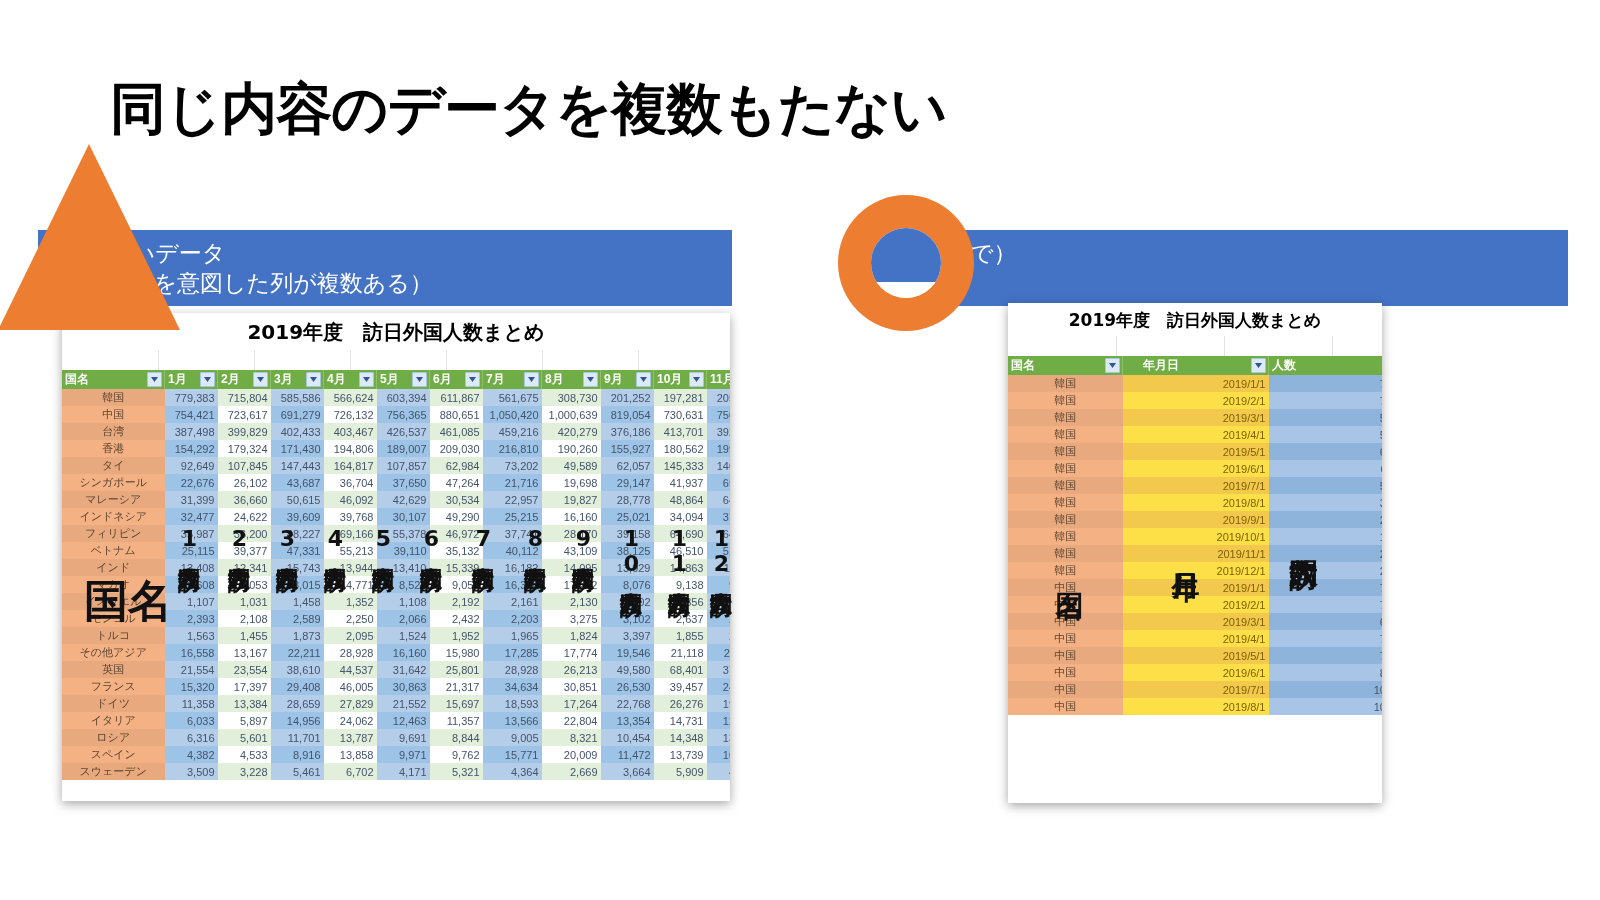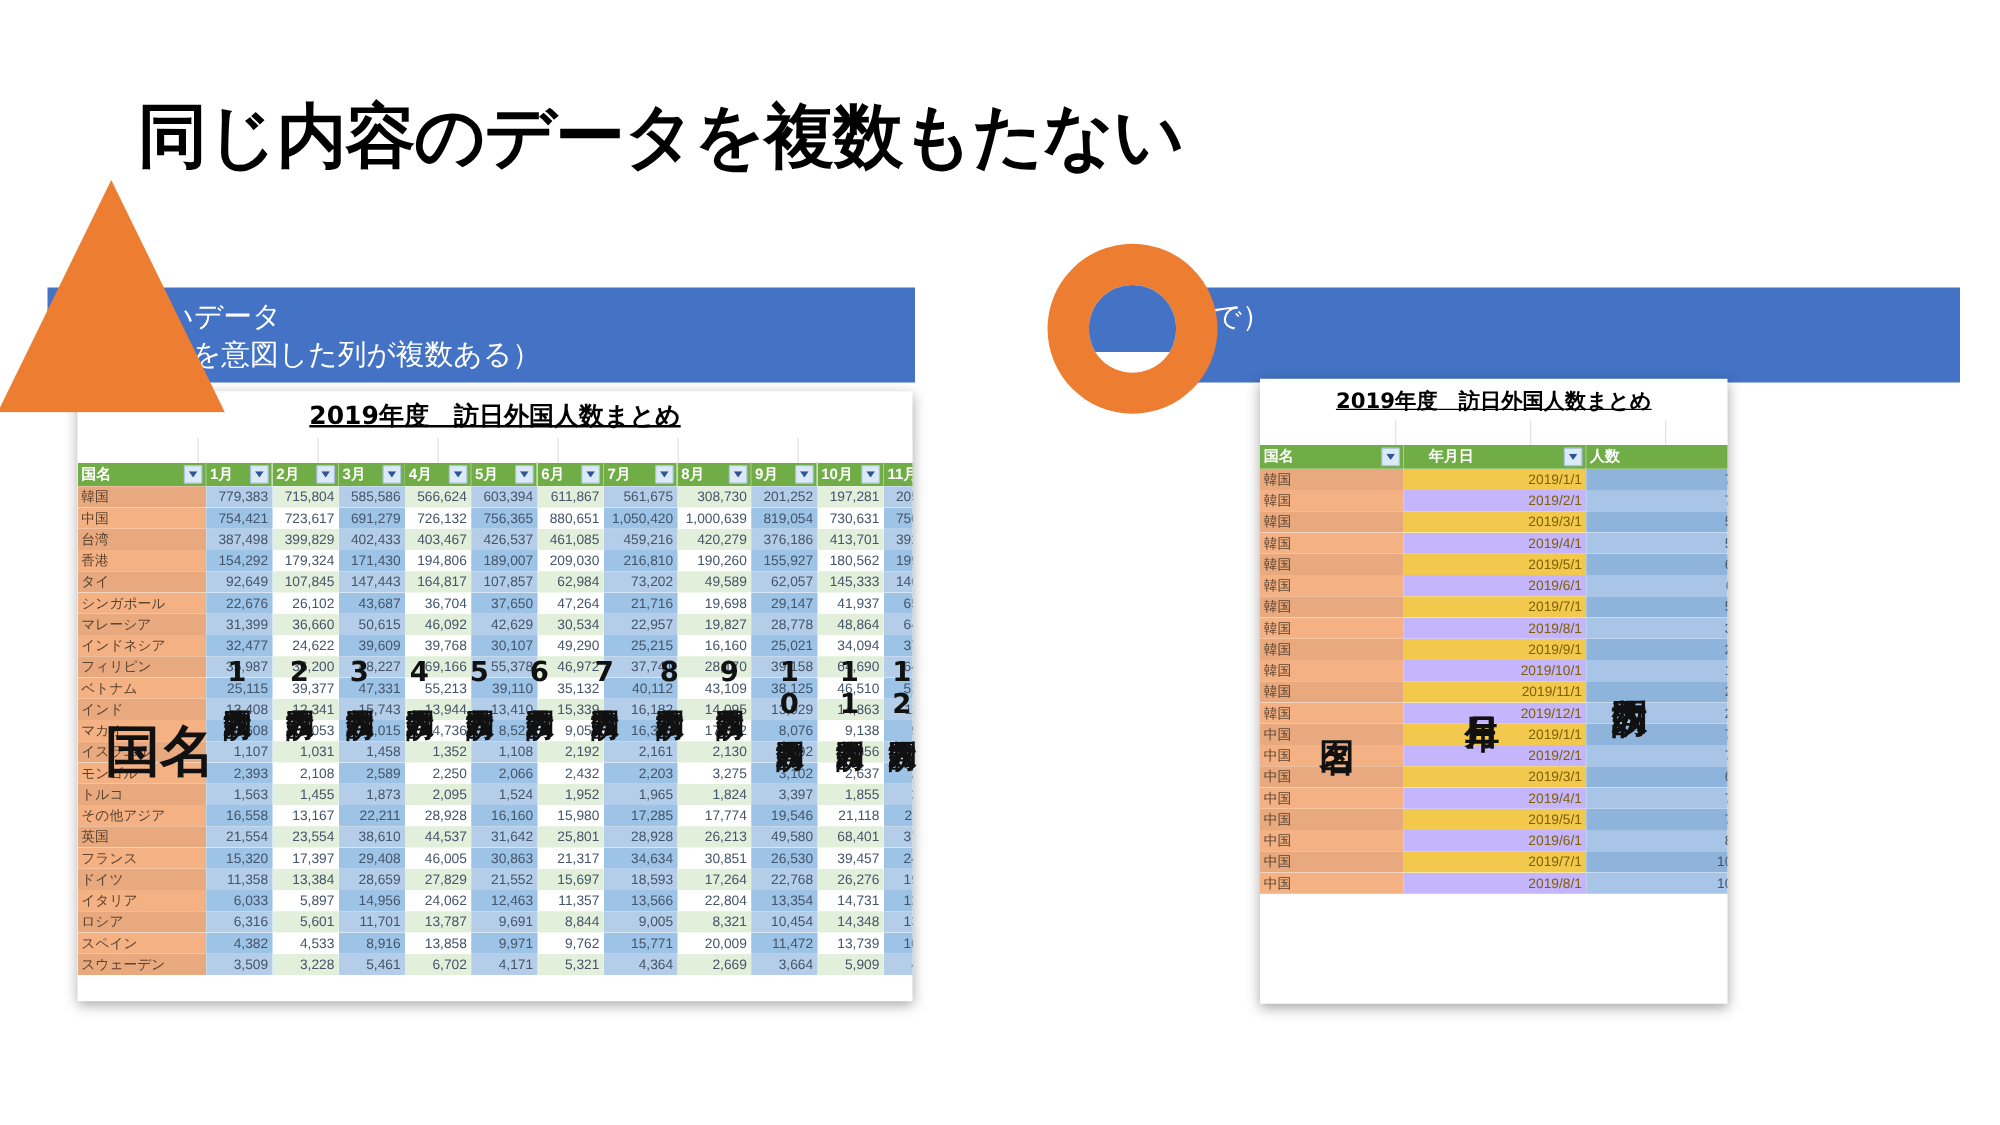--- a/index.html
+++ b/index.html
@@ -70,21 +70,20 @@
     z-index:4;
   }
   #panel-left{left:62px;top:313px;width:668px;height:488px;}
   #panel-right{left:1008px;top:303px;width:374px;height:500px;}
 
   .xl-title{
     text-align:center;
     font-weight:700;
     color:#000;
     font-family:"DejaVu Sans","Liberation Sans",sans-serif;
-    text-decoration:underline;
     white-space:nowrap;
   }
   #panel-left .xl-title{font-size:20px;padding:6px 0 4px 0;}
   #panel-right .xl-title{font-size:17px;padding:6px 0 4px 0;}
 
   .grid-strip{height:20px;background:#fff;position:relative;}
   .grid-strip i{position:absolute;top:0;bottom:0;width:1px;background:#e3e3e3;}
 
   table.xl{border-collapse:collapse;width:100%;table-layout:fixed;}
   table.xl th,table.xl td{
@@ -99,30 +98,30 @@
     border-right:1px solid #8fbf6b;
     position:relative;
   }
   .filter-btn{
     position:absolute;right:2px;top:2px;
     width:13px;height:13px;background:#dce9f6;
     border:1px solid #a9c4e0;border-radius:1px;
     display:flex;align-items:center;justify-content:center;
   }
   .filter-btn svg{display:block;}
-  td.c-name{background:#F4B183;color:#5a4330;text-align:left;}
+  td.c-name{background:#F4B183;color:#5a4330;text-align:center;}
   td.c-num{color:#44546A;text-align:right;}
   tr.r-even td.c-name{background:#E8A97E;}
   tr.r-even td.c-num{background:#E2EFDA;}
   tr.r-odd  td.c-num{background:#ffffff;}
   td.stripe{background:#9DC3E6 !important;}
   td.stripe-lt{background:#B4CDE8 !important;}
   td.c-date{color:#7f6000;text-align:right;}
   tr.r-even td.c-date{background:#F2C94C;}
-  tr.r-odd  td.c-date{background:#c4b5fd;}
+  tr.r-odd  td.c-date{background:#fde047;}
   tr.r-even td.c-cnt{background:#8EB4DC;}
   tr.r-odd  td.c-cnt{background:#A8C4E6;}
   td.c-cnt{color:#44546A;text-align:right;}
 
   
   .overlay-label{
     position:absolute;
     color:#111;
     font-family:"DejaVu Sans","Liberation Sans",sans-serif;
     font-weight:700;
@@ -384,21 +383,21 @@
               <td class="c-num">14,095</td>
               <td class="c-num stripe-lt">13,929</td>
               <td class="c-num">14,863</td>
               <td class="c-num stripe-lt">11,739</td>
             </tr>
             <tr class="r-odd">
               <td class="c-name">マカオ</td>
               <td class="c-num stripe">6,608</td>
               <td class="c-num">7,053</td>
               <td class="c-num stripe">8,015</td>
-              <td class="c-num">4,736</td>
+              <td class="c-num">4,771</td>
               <td class="c-num stripe">8,523</td>
               <td class="c-num">9,052</td>
               <td class="c-num stripe">16,358</td>
               <td class="c-num">17,232</td>
               <td class="c-num stripe">8,076</td>
               <td class="c-num">9,138</td>
               <td class="c-num stripe">9,309</td>
             </tr>
             <tr class="r-even">
               <td class="c-name">イスラエル</td>

